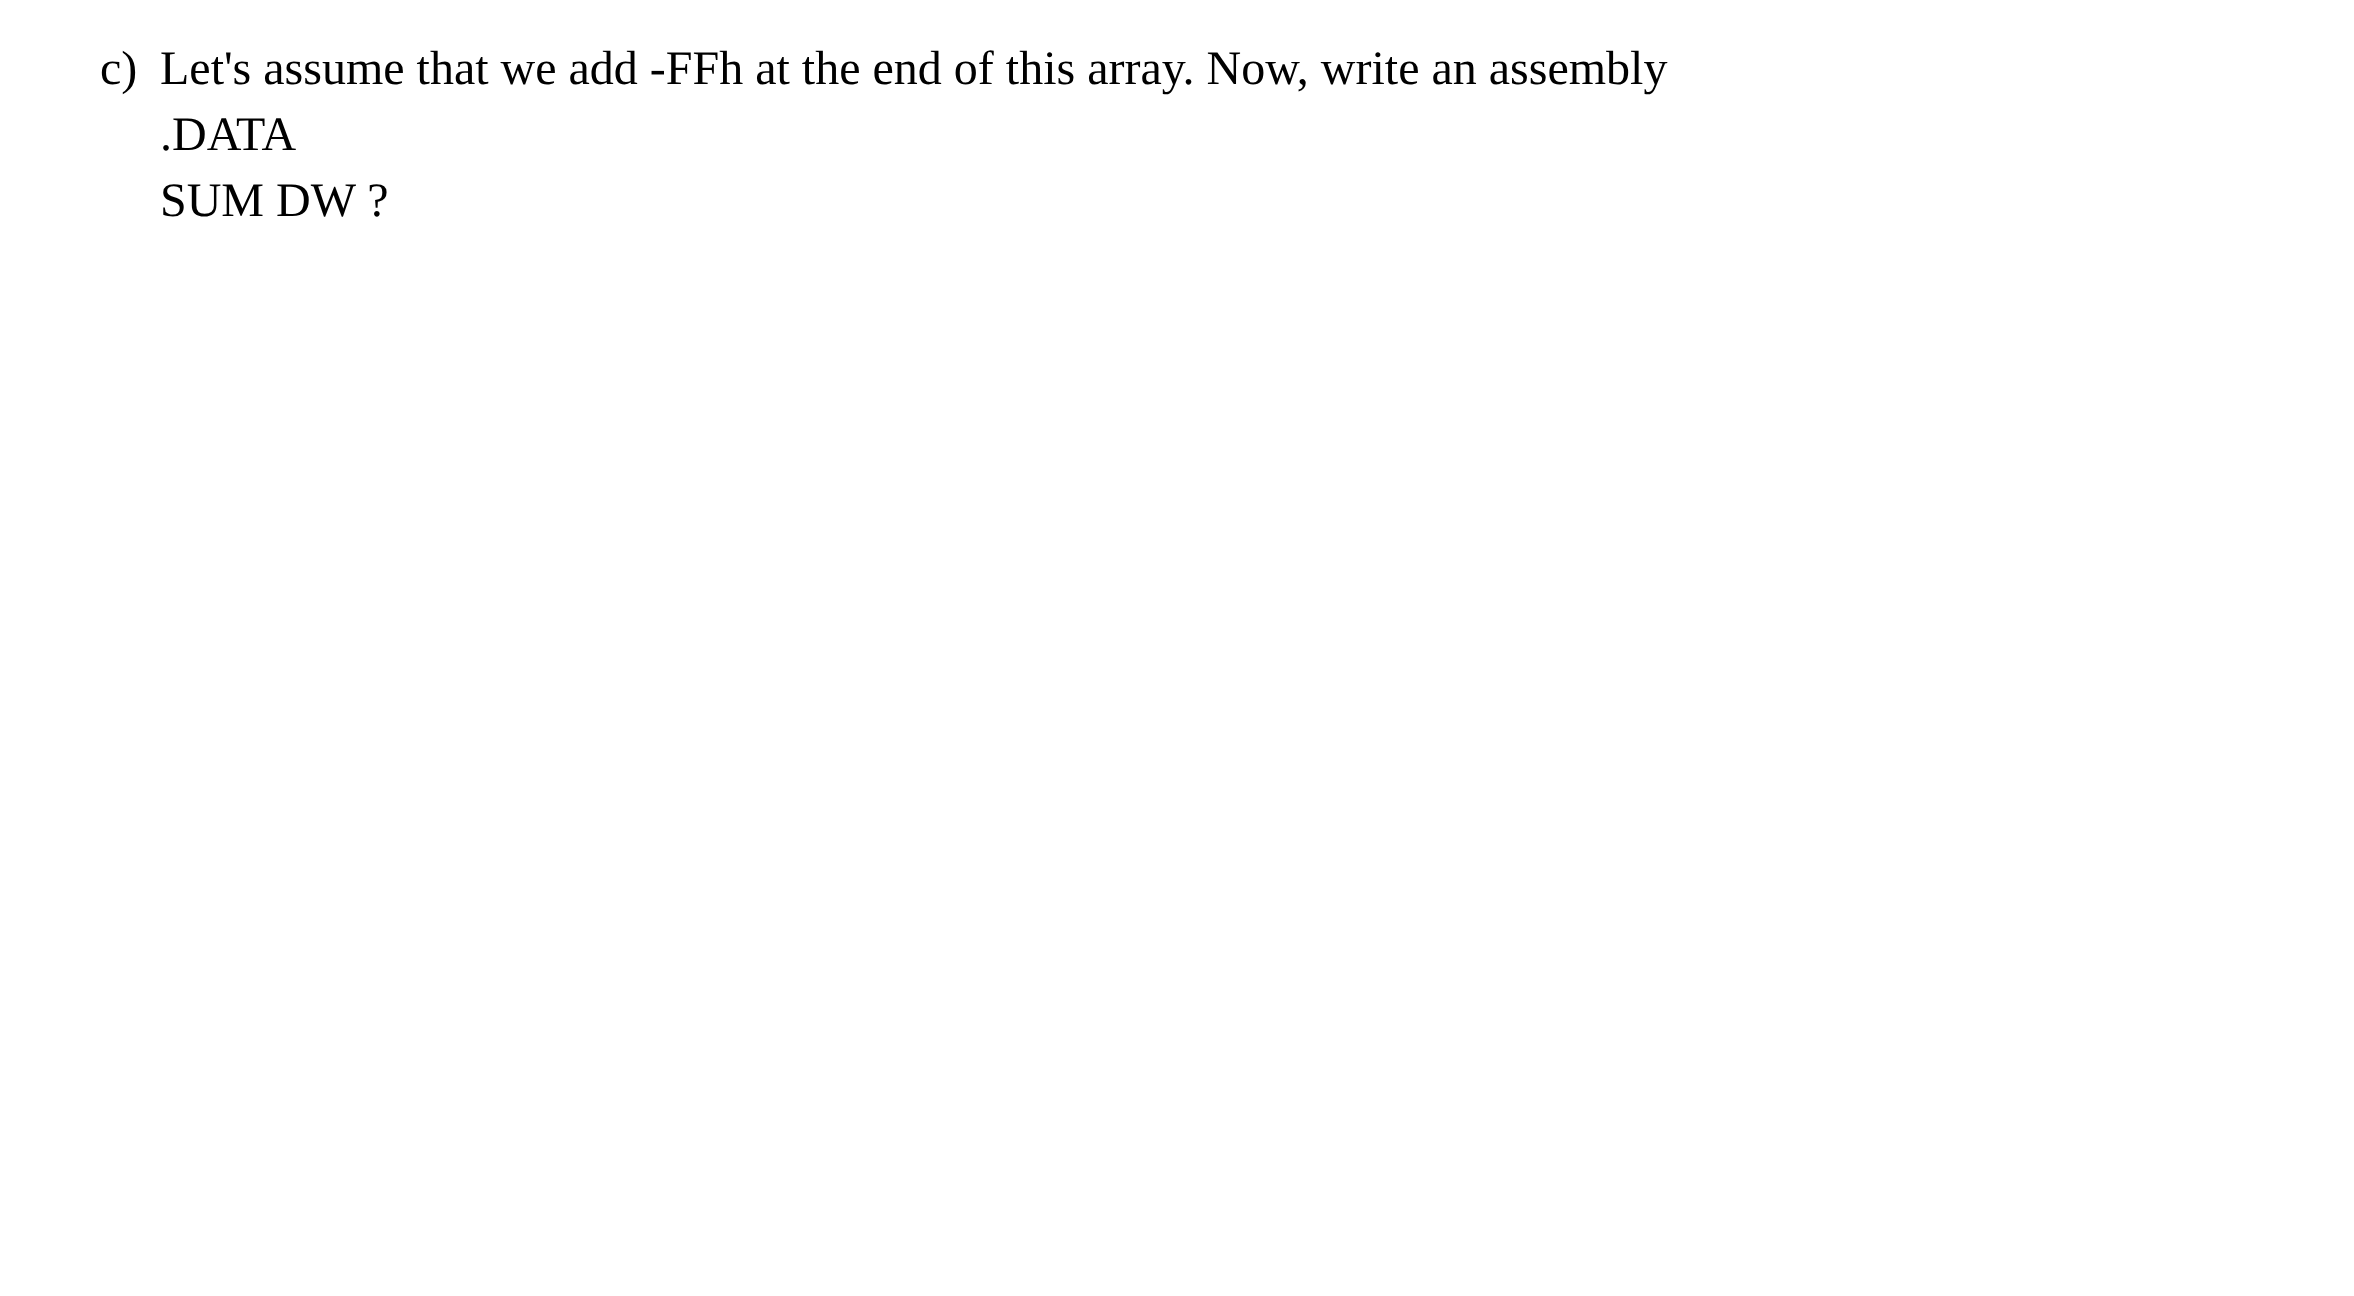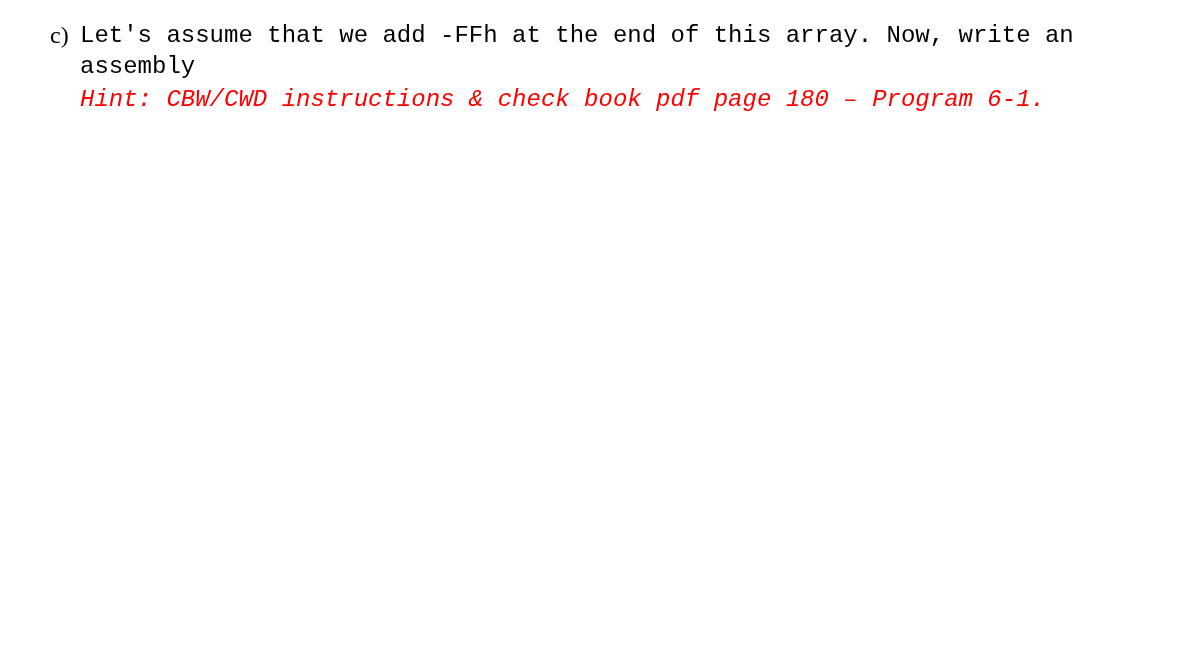--- a/index.html
+++ b/index.html
@@ -21,32 +21,32 @@
       display: flex;
       align-items: flex-start;
     }
     .marker {
       width: 50px;
       flex-shrink: 0;
       padding-left: 20px;
     }
     .content {
       flex: 1;
-      font-family: Liberation Mono, monospace;
     }
     .para {
       margin-bottom: 2px;
     }
     .hint {
       color: #ff0000;
       font-style: italic;
     }
   </style>
 </head>
 <body>
 
 <div class="question">
   <div class="marker">c)</div>
   <div class="content">
     <div class="para">Let's assume that we add -FFh at the end of this array. Now, write an assembly</div>
-    <div class="para hint">Hint: CBW/CWD instructions &amp; check book pdf page 180 – Program 6-1.</div>
+    <div class="para">.DATA</div>
+    <div class="para">SUM DW ?</div>
   </div>
 </div>
 
 </body></html>

